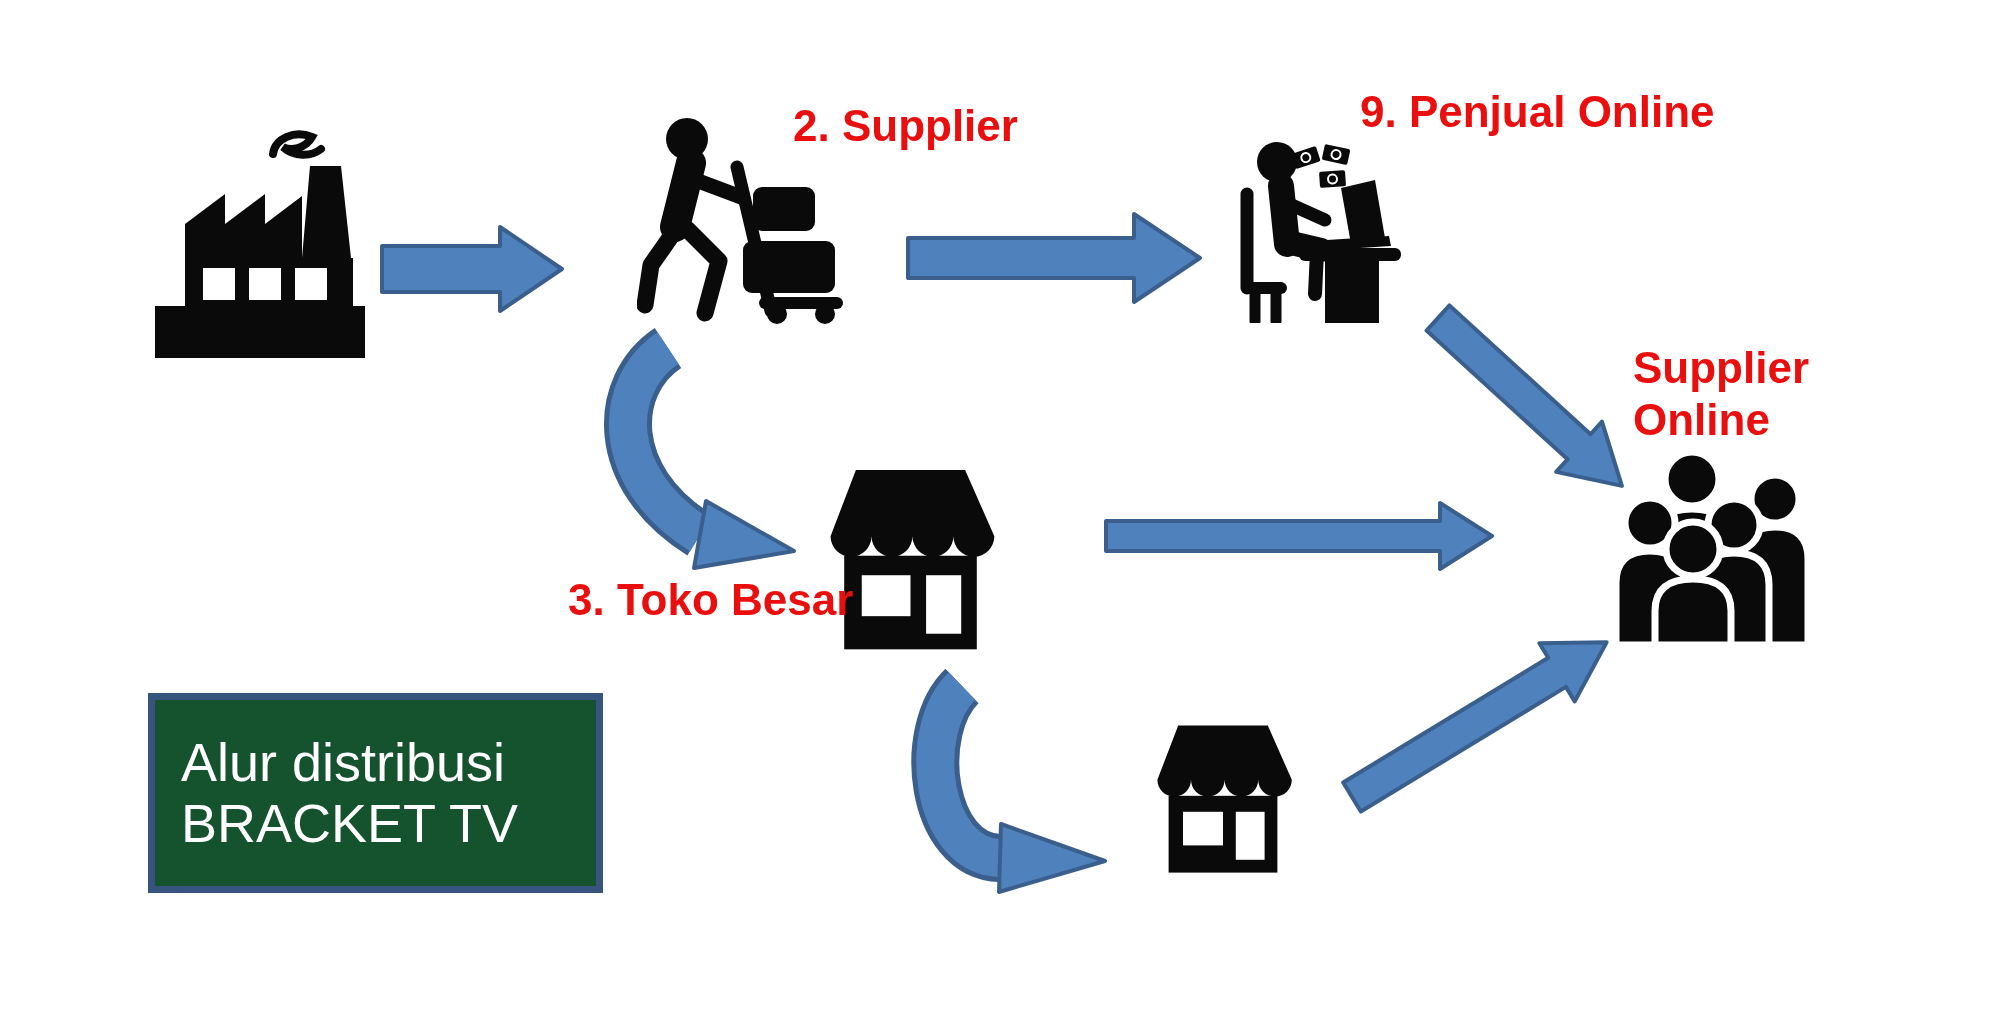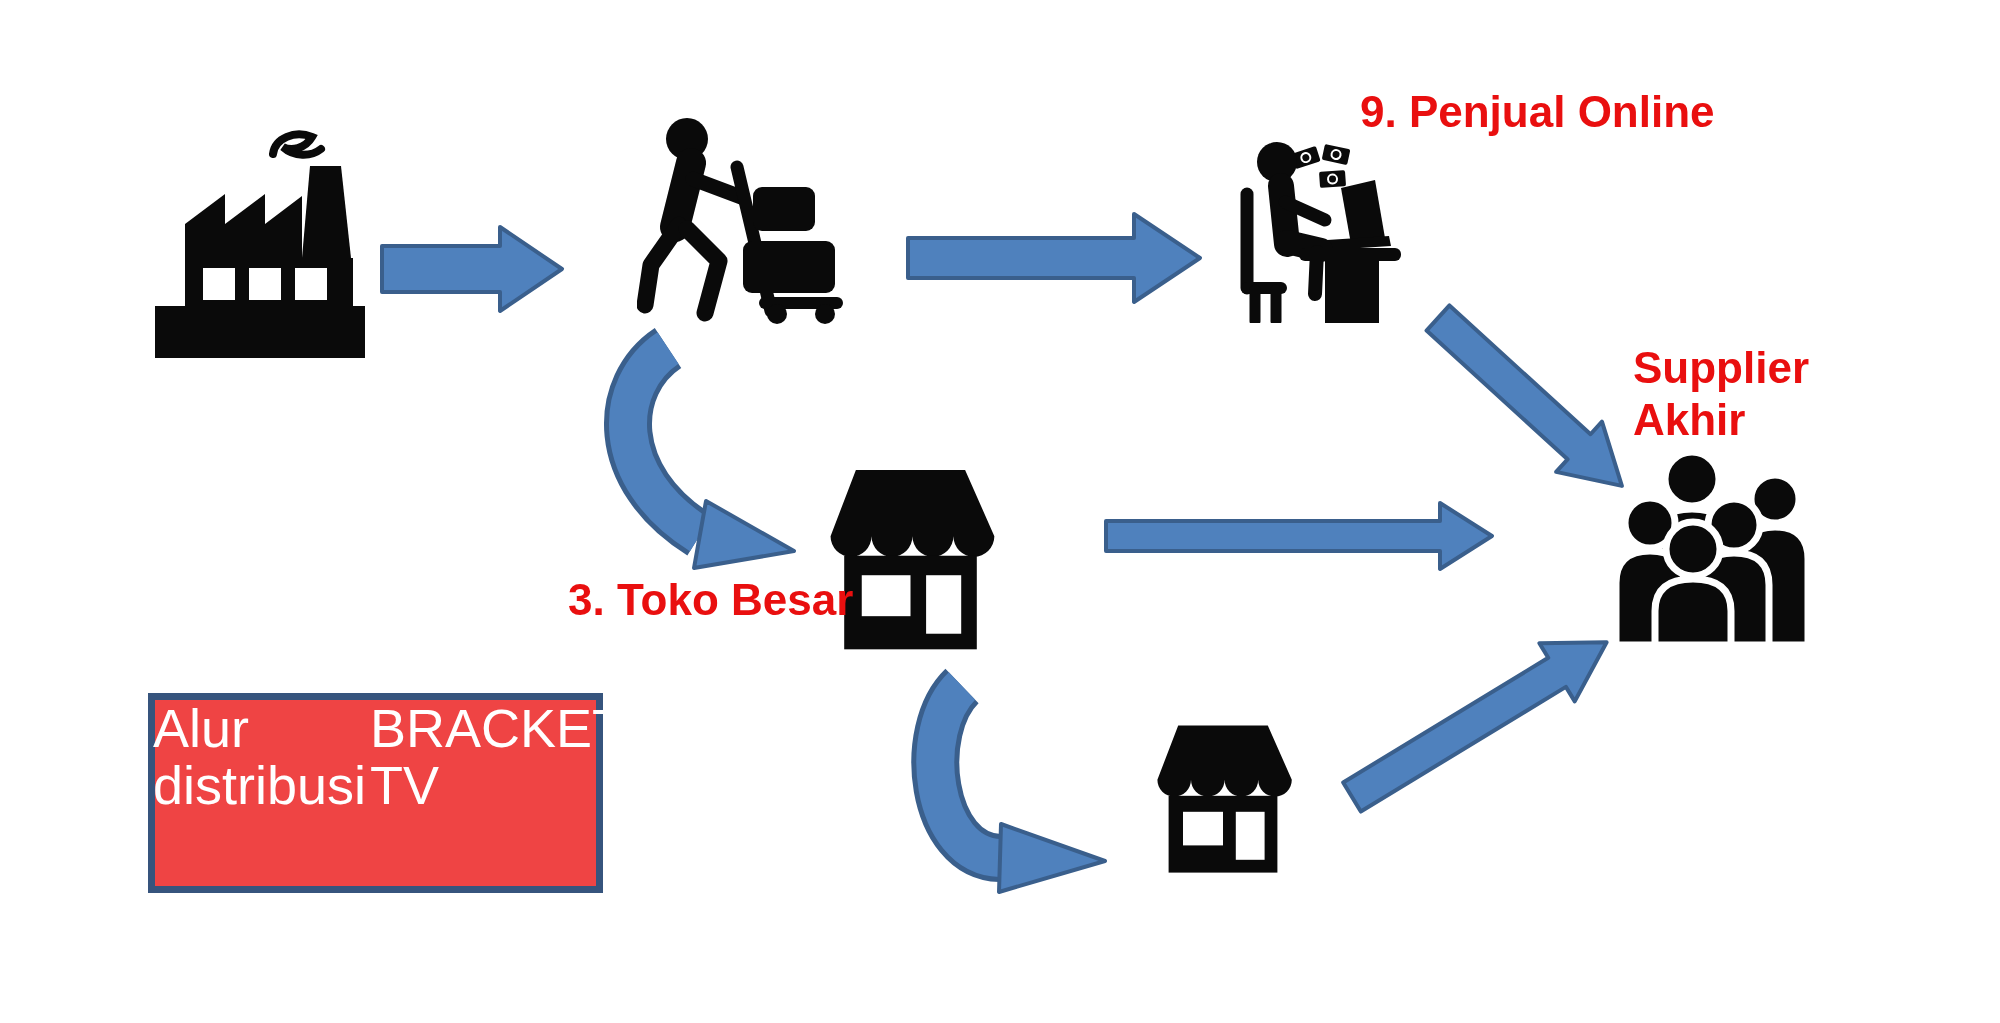--- a/index.html
+++ b/index.html
@@ -13,22 +13,22 @@
   }
   .icon{position:absolute;}
   #arrow-layer{position:absolute;left:0;top:0;width:2000px;height:1023px;}
   .arrow-fill{fill:#4F81BD;stroke:#3A5F8C;stroke-width:4;stroke-linejoin:round;}
   .curve-border{fill:none;stroke:#3A5F8C;stroke-width:48;stroke-linecap:butt;}
   .curve-body{fill:none;stroke:#4F81BD;stroke-width:38;stroke-linecap:butt;}
   .ink{fill:#0a0a0a;}
   .ink-stroke{stroke:#0a0a0a;fill:none;}
   #title-box{
     position:absolute;left:148px;top:693px;width:455px;height:200px;
-    box-sizing:border-box;background:#ef4444;border:7px solid #36547D;
-    display:flex;flex-direction:row;justify-content:center;
+    box-sizing:border-box;background:#14532d;border:7px solid #36547D;
+    display:flex;flex-direction:column;justify-content:center;
     padding-left:26px;gap:4px;
   }
   #title-box .l1{font-size:54px;font-weight:400;color:#ffffff;line-height:1.05;}
   #title-box .l2{font-size:54px;font-weight:400;color:#ffffff;line-height:1.05;}
 </style>
 </head>
 <body>
 
 <div id="stage">
 
@@ -145,29 +145,30 @@
       <circle cx="50" cy="76" r="25"></circle>
       <path d="M16,198 L16,136 Q16,104 50,104 Q84,104 84,136 L84,198 Z"></path>
       <circle cx="134" cy="78" r="26"></circle>
       <path d="M99,198 L99,138 Q99,106 134,106 Q169,106 169,138 L169,198 Z"></path>
       <circle cx="93" cy="102" r="27"></circle>
       <path d="M55,198 L55,164 Q55,132 93,132 Q131,132 131,164 L131,198 Z"></path>
     </g>
   </svg>
 
 
+  <div class="label" style="left:793px;top:100px">2. Supplier</div>
 
   <div class="label" style="left:1360px;top:86px">9. Penjual Online</div>
 
   <div class="label" style="left:568px;top:574px">3. Toko Besar</div>
 
 
   <div class="label" style="left:1633px;top:342px">
     <div>Supplier</div>
-    <div>Akhir</div>
+    <div>Online</div>
   </div>
 
   <div id="title-box">
     <div class="l1">Alur distribusi</div>
     <div class="l2">BRACKET TV</div>
   </div>
 
 </div>
 
 </body></html>

